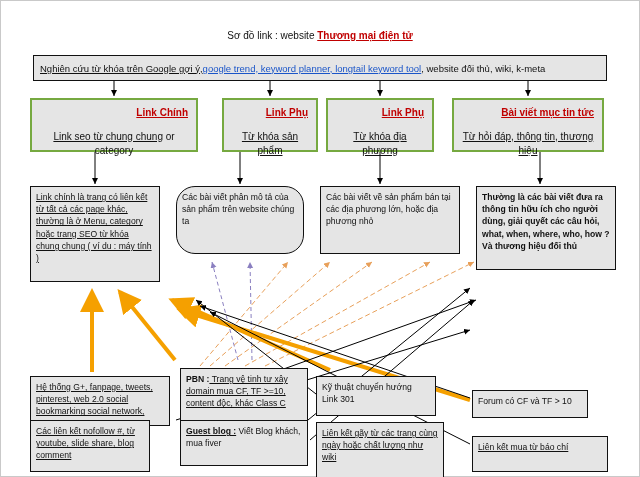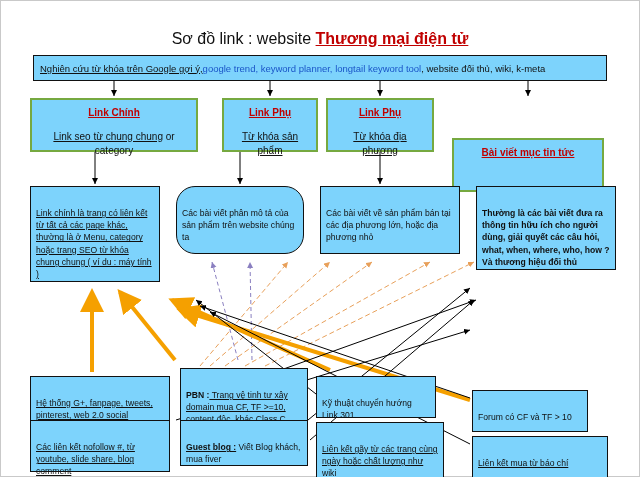--- a/index.html
+++ b/index.html
@@ -6,69 +6,69 @@
   body{
     width:640px;height:477px;
     background:#ffffff;
     font-family:"Liberation Sans", sans-serif;
     position:relative;
     overflow:hidden;
     color:#111;
   }
   .frame{position:absolute;left:0;top:0;width:640px;height:477px;border:1px solid #c9c9c9;box-sizing:border-box;}
   #svg-layer{position:absolute;left:0;top:0;width:640px;height:477px;}
-  .node{position:absolute;box-sizing:border-box;background:#7dd3fc;}
+  .node{position:absolute;box-sizing:border-box;background:#e5e5e5;}
   .title{
     position:absolute;left:150px;top:30px;width:340px;
-    font-size:16px;text-align:center;white-space:nowrap;
+    font-size:10px;text-align:center;white-space:nowrap;
   }
   .title .t1{color:#111;}
   .title .t2{color:#111;}
   .title .t3{color:#c00000;text-decoration:underline;font-weight:bold;}
   .bar{
     left:33px;top:55px;width:574px;height:26px;
     border:1px solid #111;
     display:flex;align-items:center;
     padding:0 6px;
     font-size:9.5px;
     white-space:nowrap;
   }
   .bar .u{text-decoration:underline;}
-  .bar .lnk{color:#1a55c8;}
+  .bar .lnk{color:#1a55c8;text-decoration:underline;}
   .green{
     border:2px solid #76a940;
     padding:6px 8px;
     font-size:9px;
     line-height:1.45;
   }
   .green .hd{
-    display:block;text-align:center;color:#c00000;font-weight:bold;
+    display:block;text-align:right;color:#c00000;font-weight:bold;
     font-size:10px;text-decoration:underline;margin-bottom:9px;
   }
   .green .sub{display:block;text-align:center;font-size:10px;}
   .green .sub .u{text-decoration:underline;}
   .box{
     border:1px solid #111;
-    padding:20px 5px;
+    padding:4px 5px;
     font-size:8.6px;
     line-height:1.42;
   }
   .box .u{text-decoration:underline;}
   .box .b{font-weight:bold;}
   .box p{margin:0;}
   .n1{left:30px;top:98px;width:168px;height:54px;}
   .n2{left:222px;top:98px;width:96px;height:54px;}
   .n3{left:326px;top:98px;width:108px;height:54px;}
-  .n4{left:452px;top:98px;width:152px;height:54px;margin-top:40px;}
+  .n4{left:452px;top:98px;width:152px;height:54px;}
   .d1{left:30px;top:186px;width:130px;height:96px;}
   .d2{left:176px;top:186px;width:128px;height:68px;border-radius:19px;}
   .d3{left:320px;top:186px;width:140px;height:68px;}
   .d4{left:476px;top:186px;width:140px;height:84px;font-weight:bold;}
   .b1{left:30px;top:376px;width:140px;height:50px;}
-  .b2{left:30px;top:420px;width:140px;height:52px;}
+  .b2{left:30px;top:420px;width:120px;height:52px;}
   .b3{left:180px;top:368px;width:128px;height:64px;}
   .b4{left:180px;top:420px;width:128px;height:46px;}
   .b5{left:316px;top:376px;width:120px;height:40px;}
   .b6{left:316px;top:422px;width:128px;height:64px;}
   .b7{left:472px;top:390px;width:116px;height:28px;}
   .b8{left:472px;top:436px;width:136px;height:36px;}
 </style>
 </head>
 <body>
 
@@ -152,20 +152,21 @@
 <div class="node green n2">
   <span class="hd">Link Phụ</span>
   <span class="sub"><span class="u">Từ khóa sản phẩm</span></span>
 </div>
 <div class="node green n3">
   <span class="hd">Link Phụ</span>
   <span class="sub"><span class="u">Từ khóa địa phương</span></span>
 </div>
 <div class="node green n4">
   <span class="hd">Bài viết mục tin tức</span>
+  <span class="sub"><span class="u">Từ hỏi đáp, thông tin, thương hiệu</span></span>
 </div>
 
 <div class="node box d1">
     <p class="u">Link chính là trang có liên kết từ tất cả các page khác, thường là ở Menu, category hoặc trang SEO từ khóa chung chung ( ví dụ : máy tính )</p>
   </div>
 <div class="node box d2">
     <p>Các bài viết phân mô tả của sản phẩm trên website chúng ta</p>
   </div>
 <div class="node box d3">
     <p>Các bài viết về sản phẩm bán tại các địa phương lớn, hoặc địa phương nhỏ</p>

